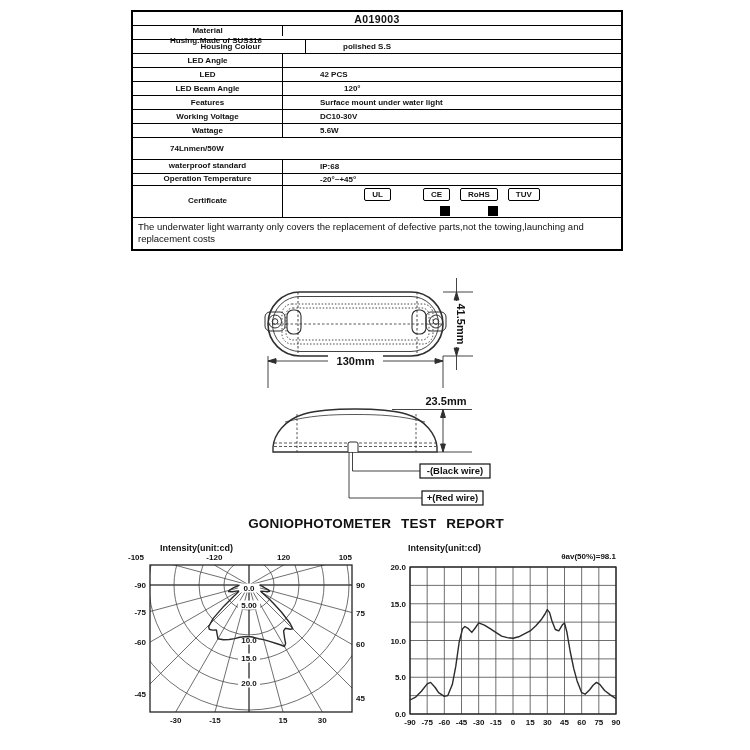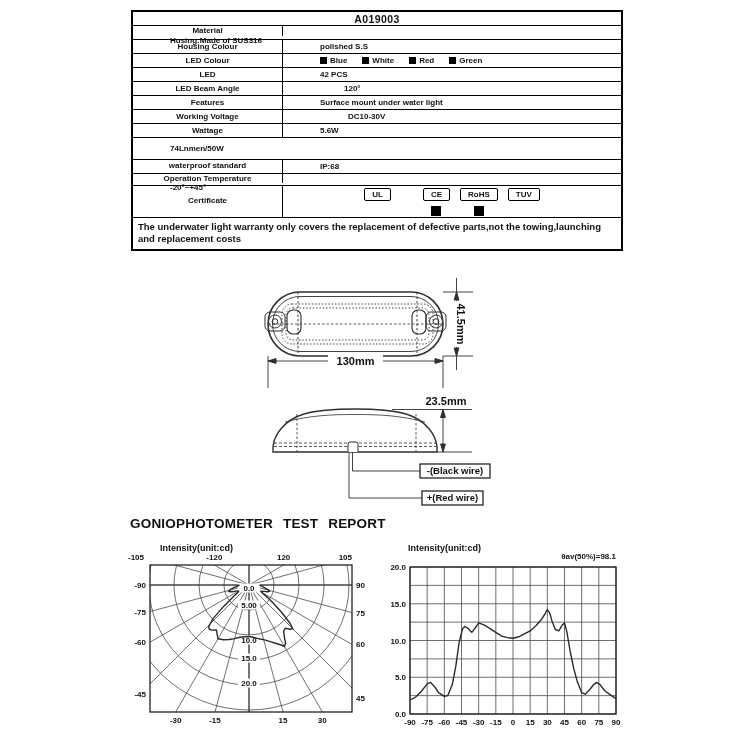--- a/index.html
+++ b/index.html
@@ -9,99 +9,81 @@
   .spec-table{position:absolute;left:131px;top:10px;width:492px;border:2px solid #000;background:#fff;box-sizing:border-box;}
   .spec-header{height:13px;display:flex;align-items:center;justify-content:center;font-size:10.5px;font-weight:700;letter-spacing:.4px;text-align:right;}
   .spec-row{display:flex;border-top:1px solid #000;align-items:stretch;}
   .spec-label{width:150px;border-right:1px solid #000;display:flex;align-items:center;justify-content:center;
               text-align:center;font-size:8px;font-weight:700;line-height:1.2;padding:0 3px;box-sizing:border-box;flex-shrink:0;}
   .spec-value{flex:1;display:flex;align-items:center;font-size:8px;font-weight:700;padding-left:37px;box-sizing:border-box;}
   .spec-value.centered{padding-left:0;justify-content:center;}
   .led-opt{display:flex;align-items:center;margin-right:15px;}
   .sq{width:7px;height:7px;background:#000;display:inline-block;margin-right:3px;}
   .cert-group{display:flex;align-items:flex-start;padding-top:2px;}
-  .cert-item{display:flex;flex-direction:column;align-items:center;margin:0 5px;}
+  .cert-item{display:flex;flex-direction:column;align-items:flex-end;margin:0 5px;}
   .cert-item.wide-gap{margin-right:27px;}
   .cert-box{border:1px solid #000;border-radius:2px;padding:1px 7px;font-size:8px;font-weight:700;}
   .cert-mark{width:10px;height:10px;background:#000;margin-top:5px;visibility:hidden;}
   .cert-mark.on{visibility:visible;}
-  .warranty{border-top:1px solid #000;font-size:9.5px;font-weight:700;padding:3px 5px 4px 5px;line-height:1.3;}
+  .warranty{border-top:1px solid #000;font-size:9.5px;font-weight:400;padding:3px 5px 4px 5px;line-height:1.3;}
   
-  .report-heading{position:absolute;left:130px;top:516px;width:492px;text-align:left;
+  .report-heading{position:absolute;left:130px;top:516px;width:492px;text-align:center;
                   font-size:13.5px;font-weight:700;word-spacing:6px;letter-spacing:.2px;}
   .drawing,.chart{position:absolute;}
   svg text{font-family:"Liberation Sans",sans-serif;fill:#111;}
   .dimtext{font-size:11px;font-weight:700;}
   .wiretext{font-size:9.5px;font-weight:700;}
 </style>
 </head>
 <body>
 
 <div id="page">
 
   <div class="spec-table">
     <div class="spec-header">A019003</div>
     <div id="spec-rows">
         <div class="spec-row" style="height: 13px; flex-direction: column;">
           <div class="spec-label">Material</div>
           <div class="spec-value">Husing:Made of SUS316</div>
         </div>
-        <div class="spec-row" style="height: 13px;">
+        <div class="spec-row" style="height: 13px; padding-left: 23px;">
           <div class="spec-label">Housing Colour</div>
           <div class="spec-value">polished S.S</div>
         </div>
         <div class="spec-row" style="height: 13px;">
-          <div class="spec-label">LED  Colour</div>
-          <div class="spec-value">
-            <span class="led-opt">
-              <span class="sq"></span>
-              <span>Blue</span>
-            </span>
-            <span class="led-opt">
-              <span class="sq"></span>
-              <span>White</span>
-            </span>
-            <span class="led-opt">
-              <span class="sq"></span>
-              <span>Red</span>
-            </span>
-            <span class="led-opt">
-              <span class="sq"></span>
-              <span>Green</span>
-            </span>
-          </div>
+          <div class="spec-label">LED  Angle</div>
         </div>
         <div class="spec-row" style="height: 13px;">
           <div class="spec-label">LED</div>
           <div class="spec-value">42 PCS</div>
         </div>
         <div class="spec-row" style="height: 13px; gap: 24px;">
           <div class="spec-label">LED Beam Angle</div>
           <div class="spec-value">120°</div>
         </div>
         <div class="spec-row" style="height: 13px;">
           <div class="spec-label">Features</div>
           <div class="spec-value">Surface mount under water light</div>
         </div>
-        <div class="spec-row" style="height: 13px; gap: 28px;">
+        <div class="spec-row" style="height: 13px;">
           <div class="spec-label">Working Voltage</div>
           <div class="spec-value">DC10-30V</div>
         </div>
         <div class="spec-row" style="height: 13px;">
           <div class="spec-label">Wattage</div>
           <div class="spec-value">5.6W</div>
         </div>
         <div class="spec-row" style="height: 21px;">
           <div class="spec-value">74Lnmen/50W</div>
         </div>
         <div class="spec-row" style="height: 12.5px;">
           <div class="spec-label">waterproof standard</div>
           <div class="spec-value">IP:68</div>
         </div>
-        <div class="spec-row" style="height: 11.5px; flex-direction: column;">
+        <div class="spec-row" style="height: 11.5px;">
           <div class="spec-label">Operation Temperature</div>
           <div class="spec-value">-20°~+45°</div>
         </div>
         <div class="spec-row" style="height: 30.5px;">
           <div class="spec-label">Certificate</div>
           <div class="spec-value centered">
             <div class="cert-group">
               <div class="cert-item wide-gap">
                 <span class="cert-box">UL</span>
                 <span class="cert-mark"></span>

